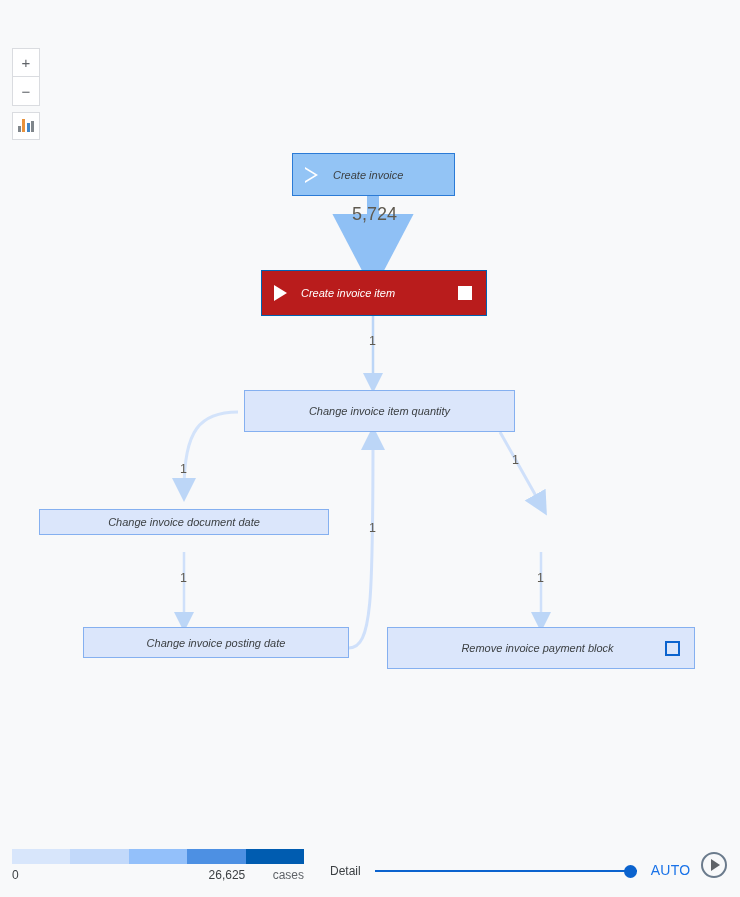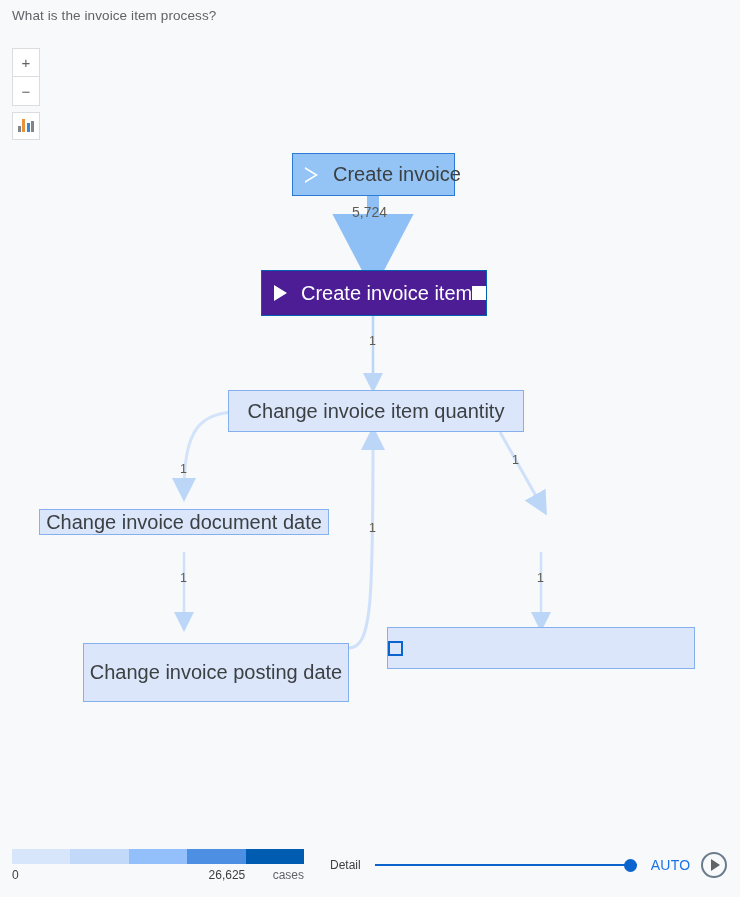--- a/index.html
+++ b/index.html
@@ -74,37 +74,38 @@
     width: 740px; height: 840px;
     pointer-events: none;
   }
 
   .node {
     position: absolute;
     display: flex;
     align-items: center;
     background: #dbe6fb;
     border: 1px solid #85b0f0;
-    font-size: 20px;
+    font-size: 11px;
     color: #3c4043;
     white-space: nowrap;
+    font-style: italic;
   }
   .node .label {
     flex: 1 1 auto;
     text-align: center;
   }
   
   .node.start {
     background: #93c4f5;
     border: 1px solid #2b7bd6;
   }
   .node.start .label { text-align: left; }
   
   .node.dark {
-    background: #4c1d95;
+    background: #b91c1c;
     border: 1px solid #0062b1;
     color: #ffffff;
   }
   .node.dark .label { text-align: left; }
 
   
   .marker-play {
     flex: 0 0 auto;
     width: 0; height: 0;
     margin-left: 12px;
@@ -145,21 +146,21 @@
     border: 2px solid #0b63ce;
     width: 15px; height: 15px;
   }
 
   .edge-label {
     position: absolute;
     font-size: 12.5px;
     color: #5f5a50;
     white-space: nowrap;
   }
-  .edge-label.big { font-size: 14px; }
+  .edge-label.big { font-size: 18px; }
 
   
   #footer {
     position: absolute;
     left: 0; top: 840px;
     width: 740px; height: 57px;
     background: #f8f9fa;
   }
   #legend {
     position: absolute;
@@ -173,21 +174,21 @@
     margin-top: 4px;
     font-size: 12px;
     color: #3c4043;
   }
   #legend-max .unit { color: #5f6368; margin-left: 24px; }
 
   #detail-wrap {
     position: absolute;
     left: 330px; top: 12px;
     display: flex;
-    align-items: center;
+    align-items: flex-end;
   }
   #detail-label {
     font-size: 12px;
     color: #3c4043;
     margin-right: 14px;
   }
   #slider {
     position: relative;
     width: 262px; height: 14px;
     display: flex; align-items: center;
@@ -225,21 +226,20 @@
     border-top: 6px solid transparent;
     border-bottom: 6px solid transparent;
     border-left: 9px solid #5f6368;
   }
 </style>
 </head>
 <body>
 
 <div id="app">
 
-  <div id="question">What is the invoice item process?</div>
 
   <div id="zoom-group">
     <div class="zoom-btn" id="zoom-in">+</div>
     <div class="zoom-btn" id="zoom-out">−</div>
   </div>
   <div id="chart-btn">
     <span class="bars">
         <i></i>
         <i></i>
         <i></i>
@@ -278,34 +278,35 @@
       <span class="marker-play outline"></span>
       <span class="label" style="padding-left:14px;">Create invoice</span>
     </div>
 
     <div class="node dark" style="left:261px; top:270px; width:226px; height:46px;">
       <span class="marker-play"></span>
       <span class="label" style="padding-left:14px;">Create invoice item</span>
       <span class="marker-stop"></span>
     </div>
 
-    <div class="node" style="left:228px; top:390px; width:296px; height:42px;">
+    <div class="node" style="left:244px; top:390px; width:271px; height:42px;">
       <span class="label">Change invoice item quantity</span>
     </div>
 
     <div class="node" style="left:39px; top:509px; width:290px; height:26px;">
       <span class="label">Change invoice document date</span>
     </div>
 
 
-    <div class="node" style="left:83px; top:643px; width:266px; height:59px;">
+    <div class="node" style="left:83px; top:627px; width:266px; height:31px;">
       <span class="label">Change invoice posting date</span>
     </div>
 
     <div class="node" style="left:387px; top:627px; width:308px; height:42px;">
+      <span class="label" style="padding-left:22px;">Remove invoice payment block</span>
       <span class="marker-stop outline"></span>
     </div>
 
     <div class="edge-label big" style="left:352px; top:204px;">5,724</div>
     <div class="edge-label" style="left:369px; top:334px;">1</div>
     <div class="edge-label" style="left:180px; top:462px;">1</div>
     <div class="edge-label" style="left:512px; top:453px;">1</div>
     <div class="edge-label" style="left:180px; top:571px;">1</div>
     <div class="edge-label" style="left:537px; top:571px;">1</div>
     <div class="edge-label" style="left:369px; top:521px;">1</div>

